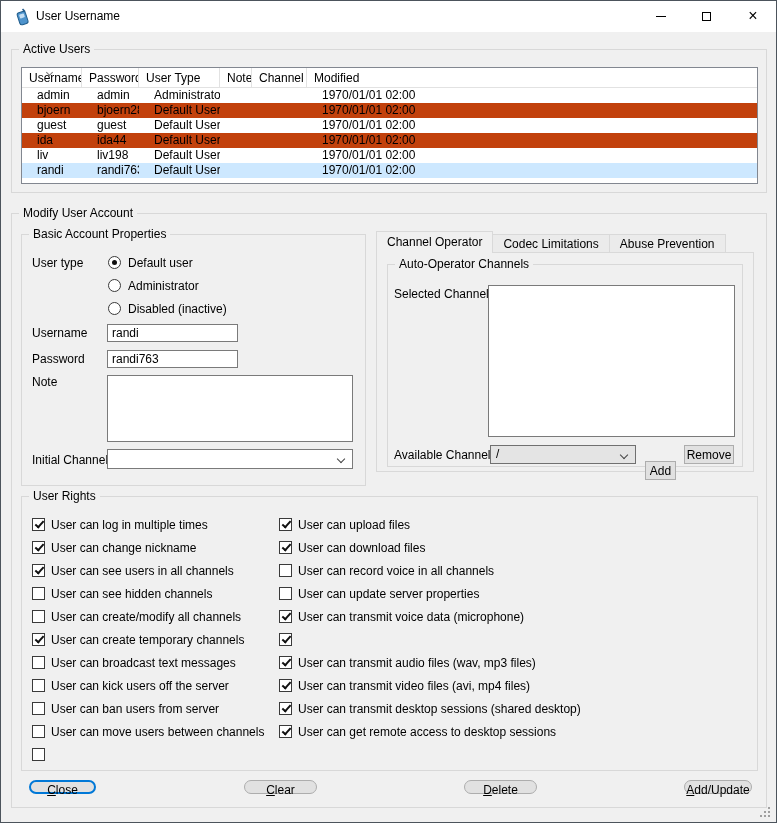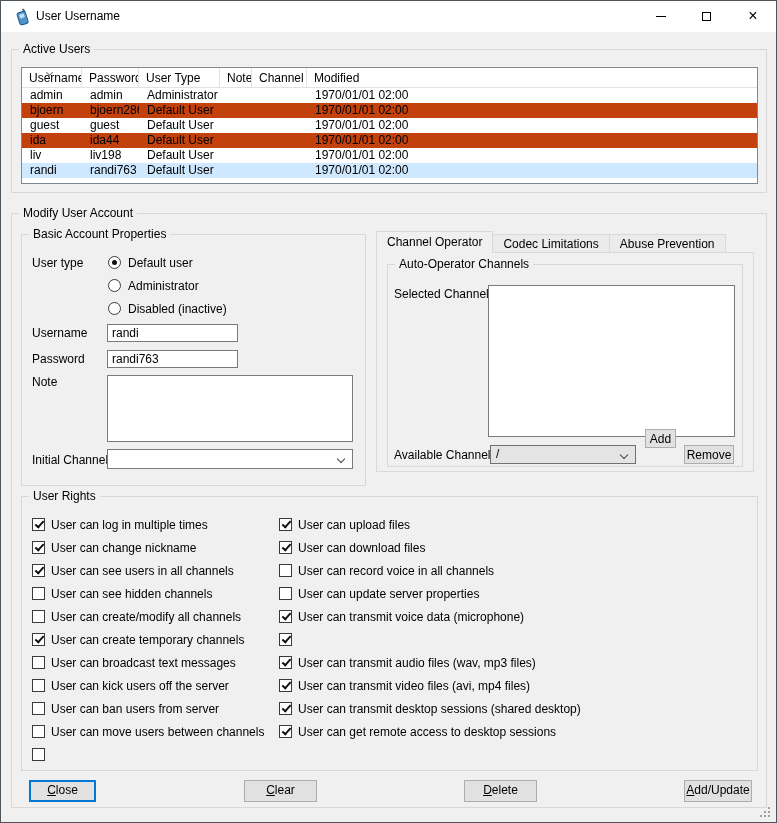--- a/index.html
+++ b/index.html
@@ -37,21 +37,21 @@
         border-right:1px solid #e2e2e2; white-space:nowrap; overflow:hidden; }
   .c0 { left:0;     width:60px;  } .c1 { left:60px;  width:57px; }
   .c2 { left:117px; width:81px;  } .c3 { left:198px; width:32px; }
   .c4 { left:230px; width:55px;  } .c5 { left:285px; width:450px; border-right:none; }
   .sortchev { position:absolute; left:25px; top:2px; width:5px; height:5px;
               border-right:1px solid #777; border-bottom:1px solid #777;
               transform:rotate(45deg); }
   .trow { position:absolute; left:0; right:0; height:15px; background:#fff; }
   .trow.alt { background:#c2410c; }
   .trow.selected { background:#cde8ff; }
-  .td { position:absolute; top:0; height:15px; line-height:15px; padding-left:8px;
+  .td { position:absolute; top:0; height:15px; line-height:15px; padding-left:15px;
         white-space:nowrap; overflow:hidden; }
 
   
   .lbl { position:absolute; height:14px; line-height:14px; white-space:nowrap; }
   .tfield { position:absolute; background:#fff; border:1px solid #7a7a7a;
             font-family:"Liberation Sans",sans-serif; font-size:12px; padding:0 4px; }
   .tarea { position:absolute; background:#fff; border:1px solid #7a7a7a; resize:none;
            font-family:"Liberation Sans",sans-serif; font-size:12px; }
   .combo { position:absolute; background:#fff; border:1px solid #7a7a7a;
            line-height:18px; padding-left:5px; }
@@ -81,24 +81,24 @@
   .tabpane { position:absolute; left:375px; top:251px; width:378px; height:220px;
              background:#f0f0f0; border:1px solid #d9d9d9; z-index:1; }
 
   #grp-autoop { left:10px; top:11px; width:356px; height:203px; }
   .listbox { position:absolute; left:100px; top:20px; width:247px; height:152px;
              background:#fff; border:1px solid #7a7a7a; }
 
   
   .btn { position:absolute; background:#e1e1e1; border:1px solid #adadad; text-align:center;
          font-family:"Liberation Sans",sans-serif; font-size:12px; line-height:19px; }
-  .btn-add    { left:257px; top:164px; width:31px; height:19px; }
+  .btn-add    { left:257px; top:196px; width:31px; height:19px; }
   .btn-remove { left:296px; top:180px; width:50px; height:19px; }
 
-  .footer-btn { position:absolute; top:779px; height:22px; line-height:19px; }
+  .footer-btn { position:absolute; top:779px; height:14px; line-height:19px;border-radius:11px; }
   .btn-close      { left:28px;  width:67px; border:2px solid #0078d7; line-height:17px; }
   .btn-clear      { left:243px; width:73px; }
   .btn-delete     { left:463px; width:73px; }
   .btn-add_update { left:683px; width:68px; }
 
   
   .grip { position:absolute; right:4px; bottom:3px; width:12px; height:12px; }
   .grip i { position:absolute; width:2px; height:2px; background:#9f9f9f; }
   .grip i:nth-child(1){ left:8px; top:0; }
   .grip i:nth-child(2){ left:4px; top:4px; } .grip i:nth-child(3){ left:8px; top:4px; }

